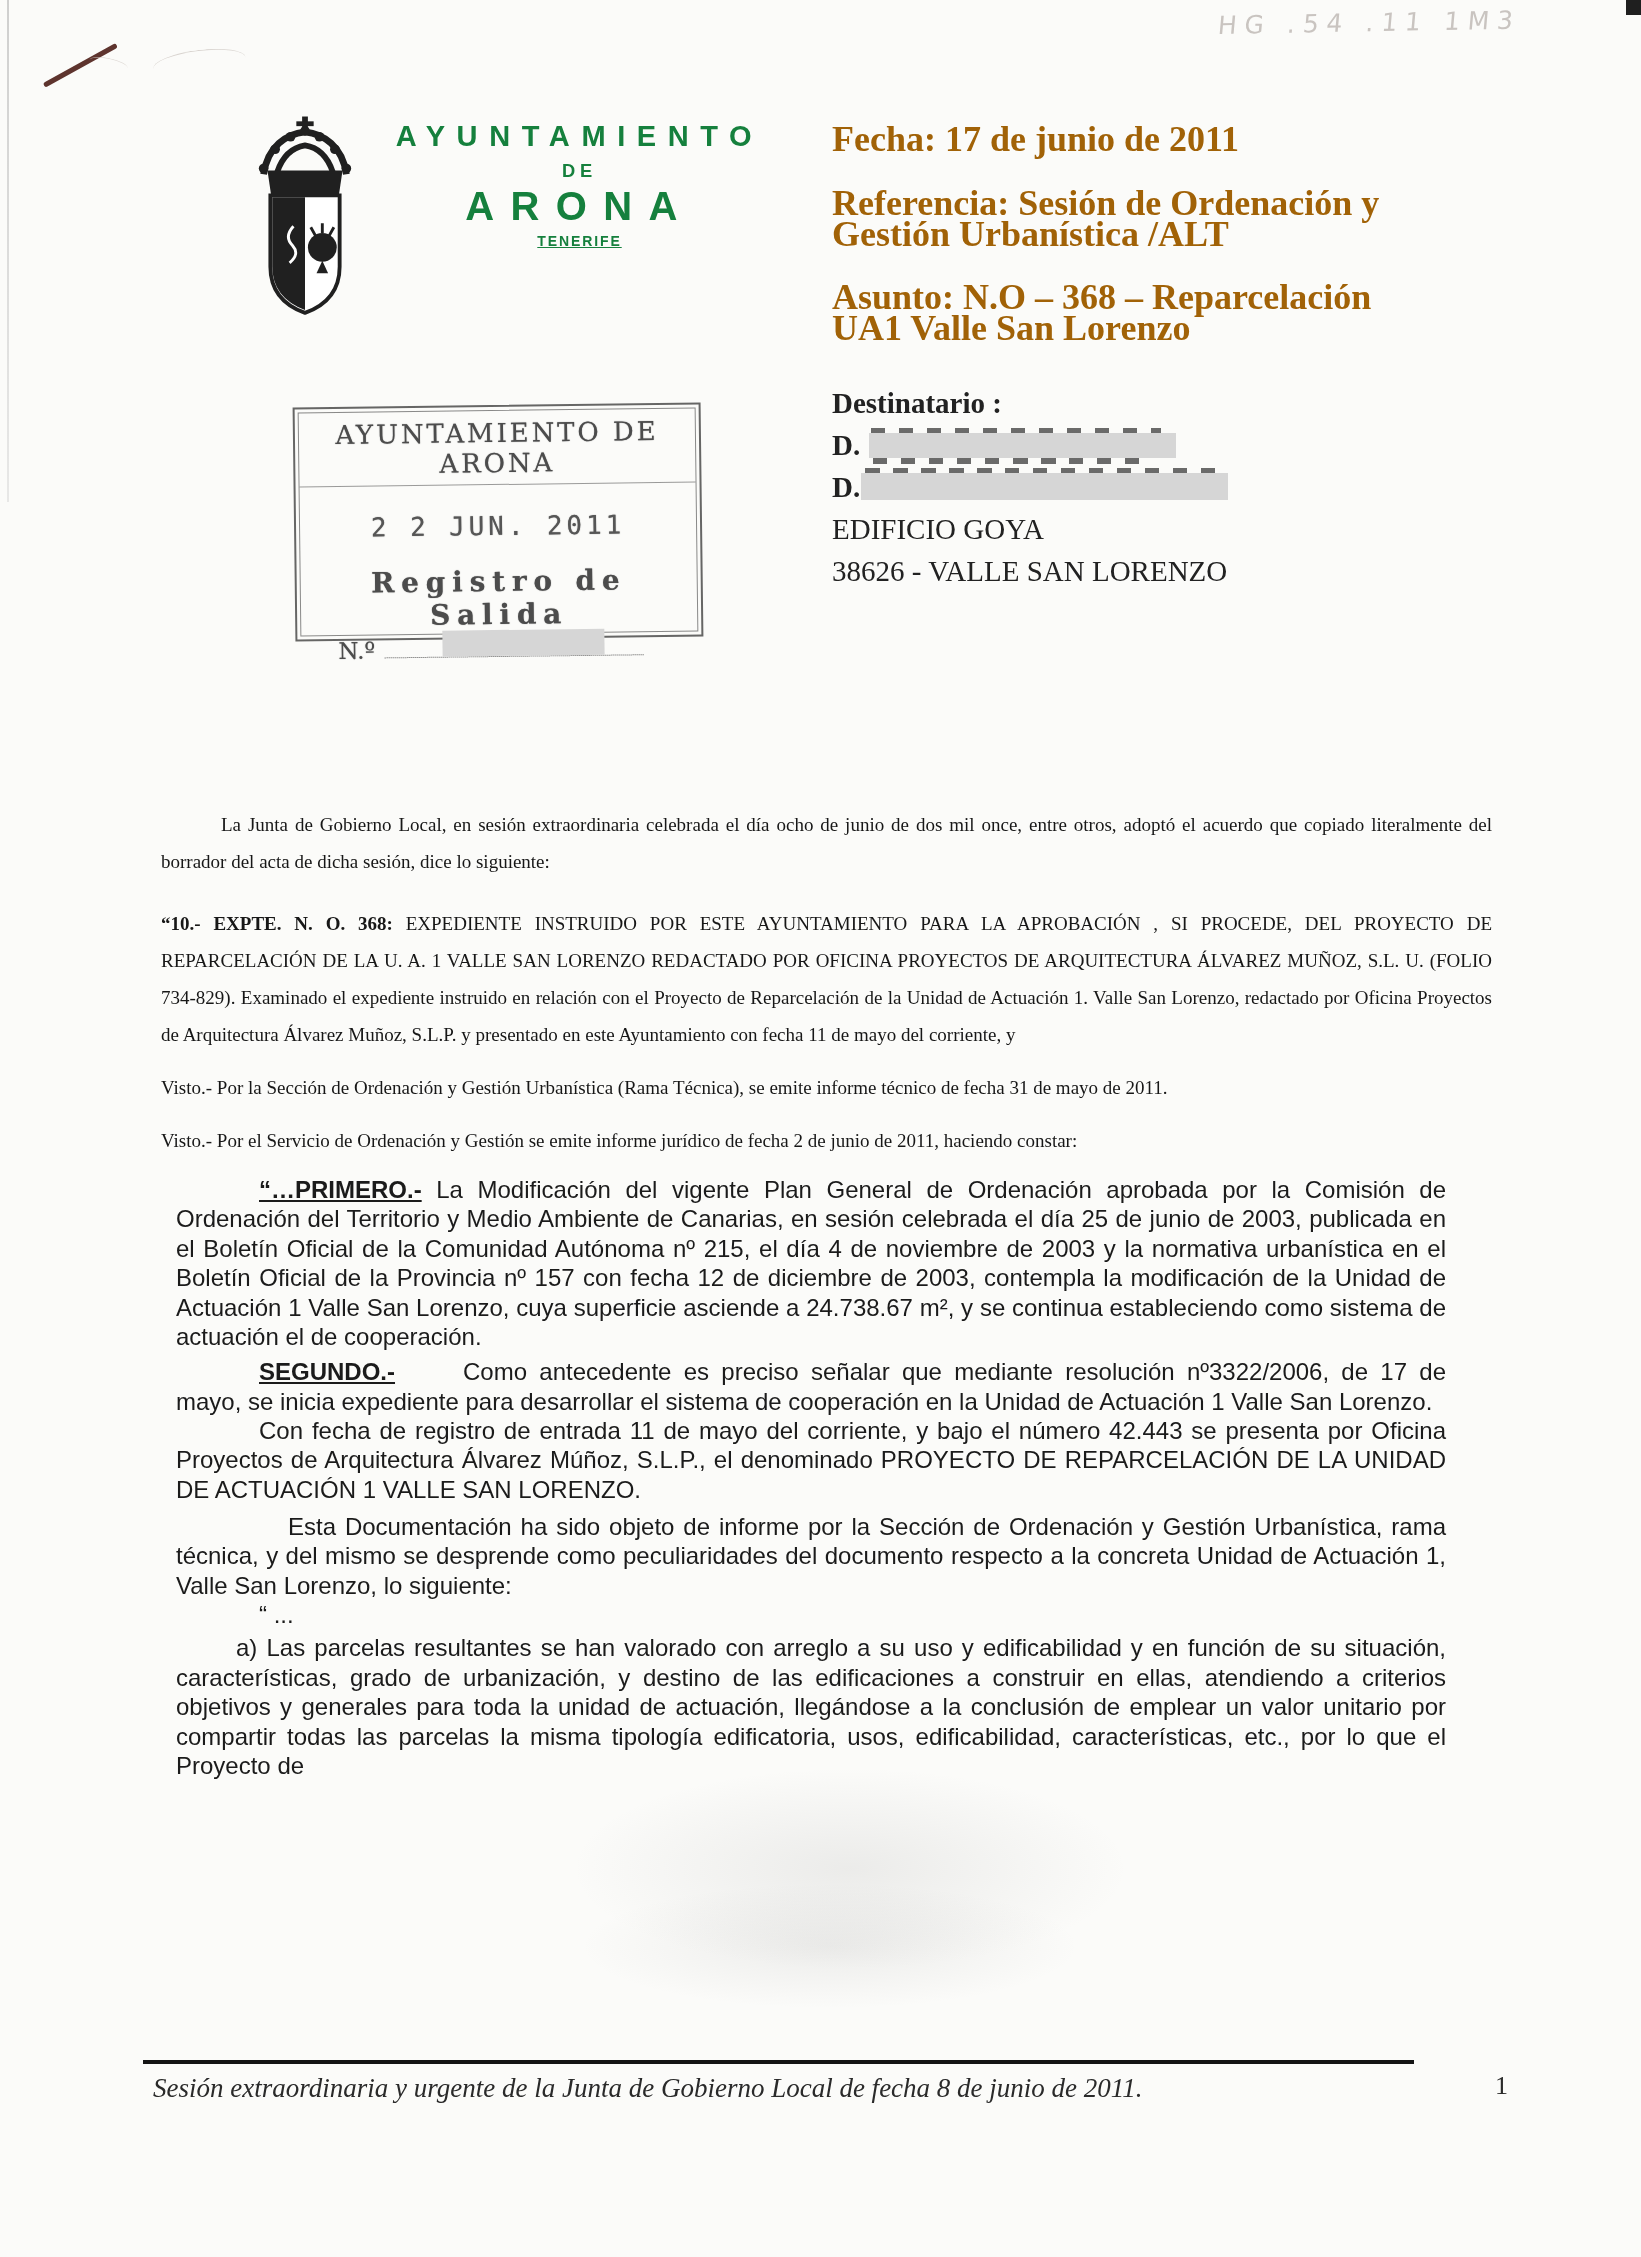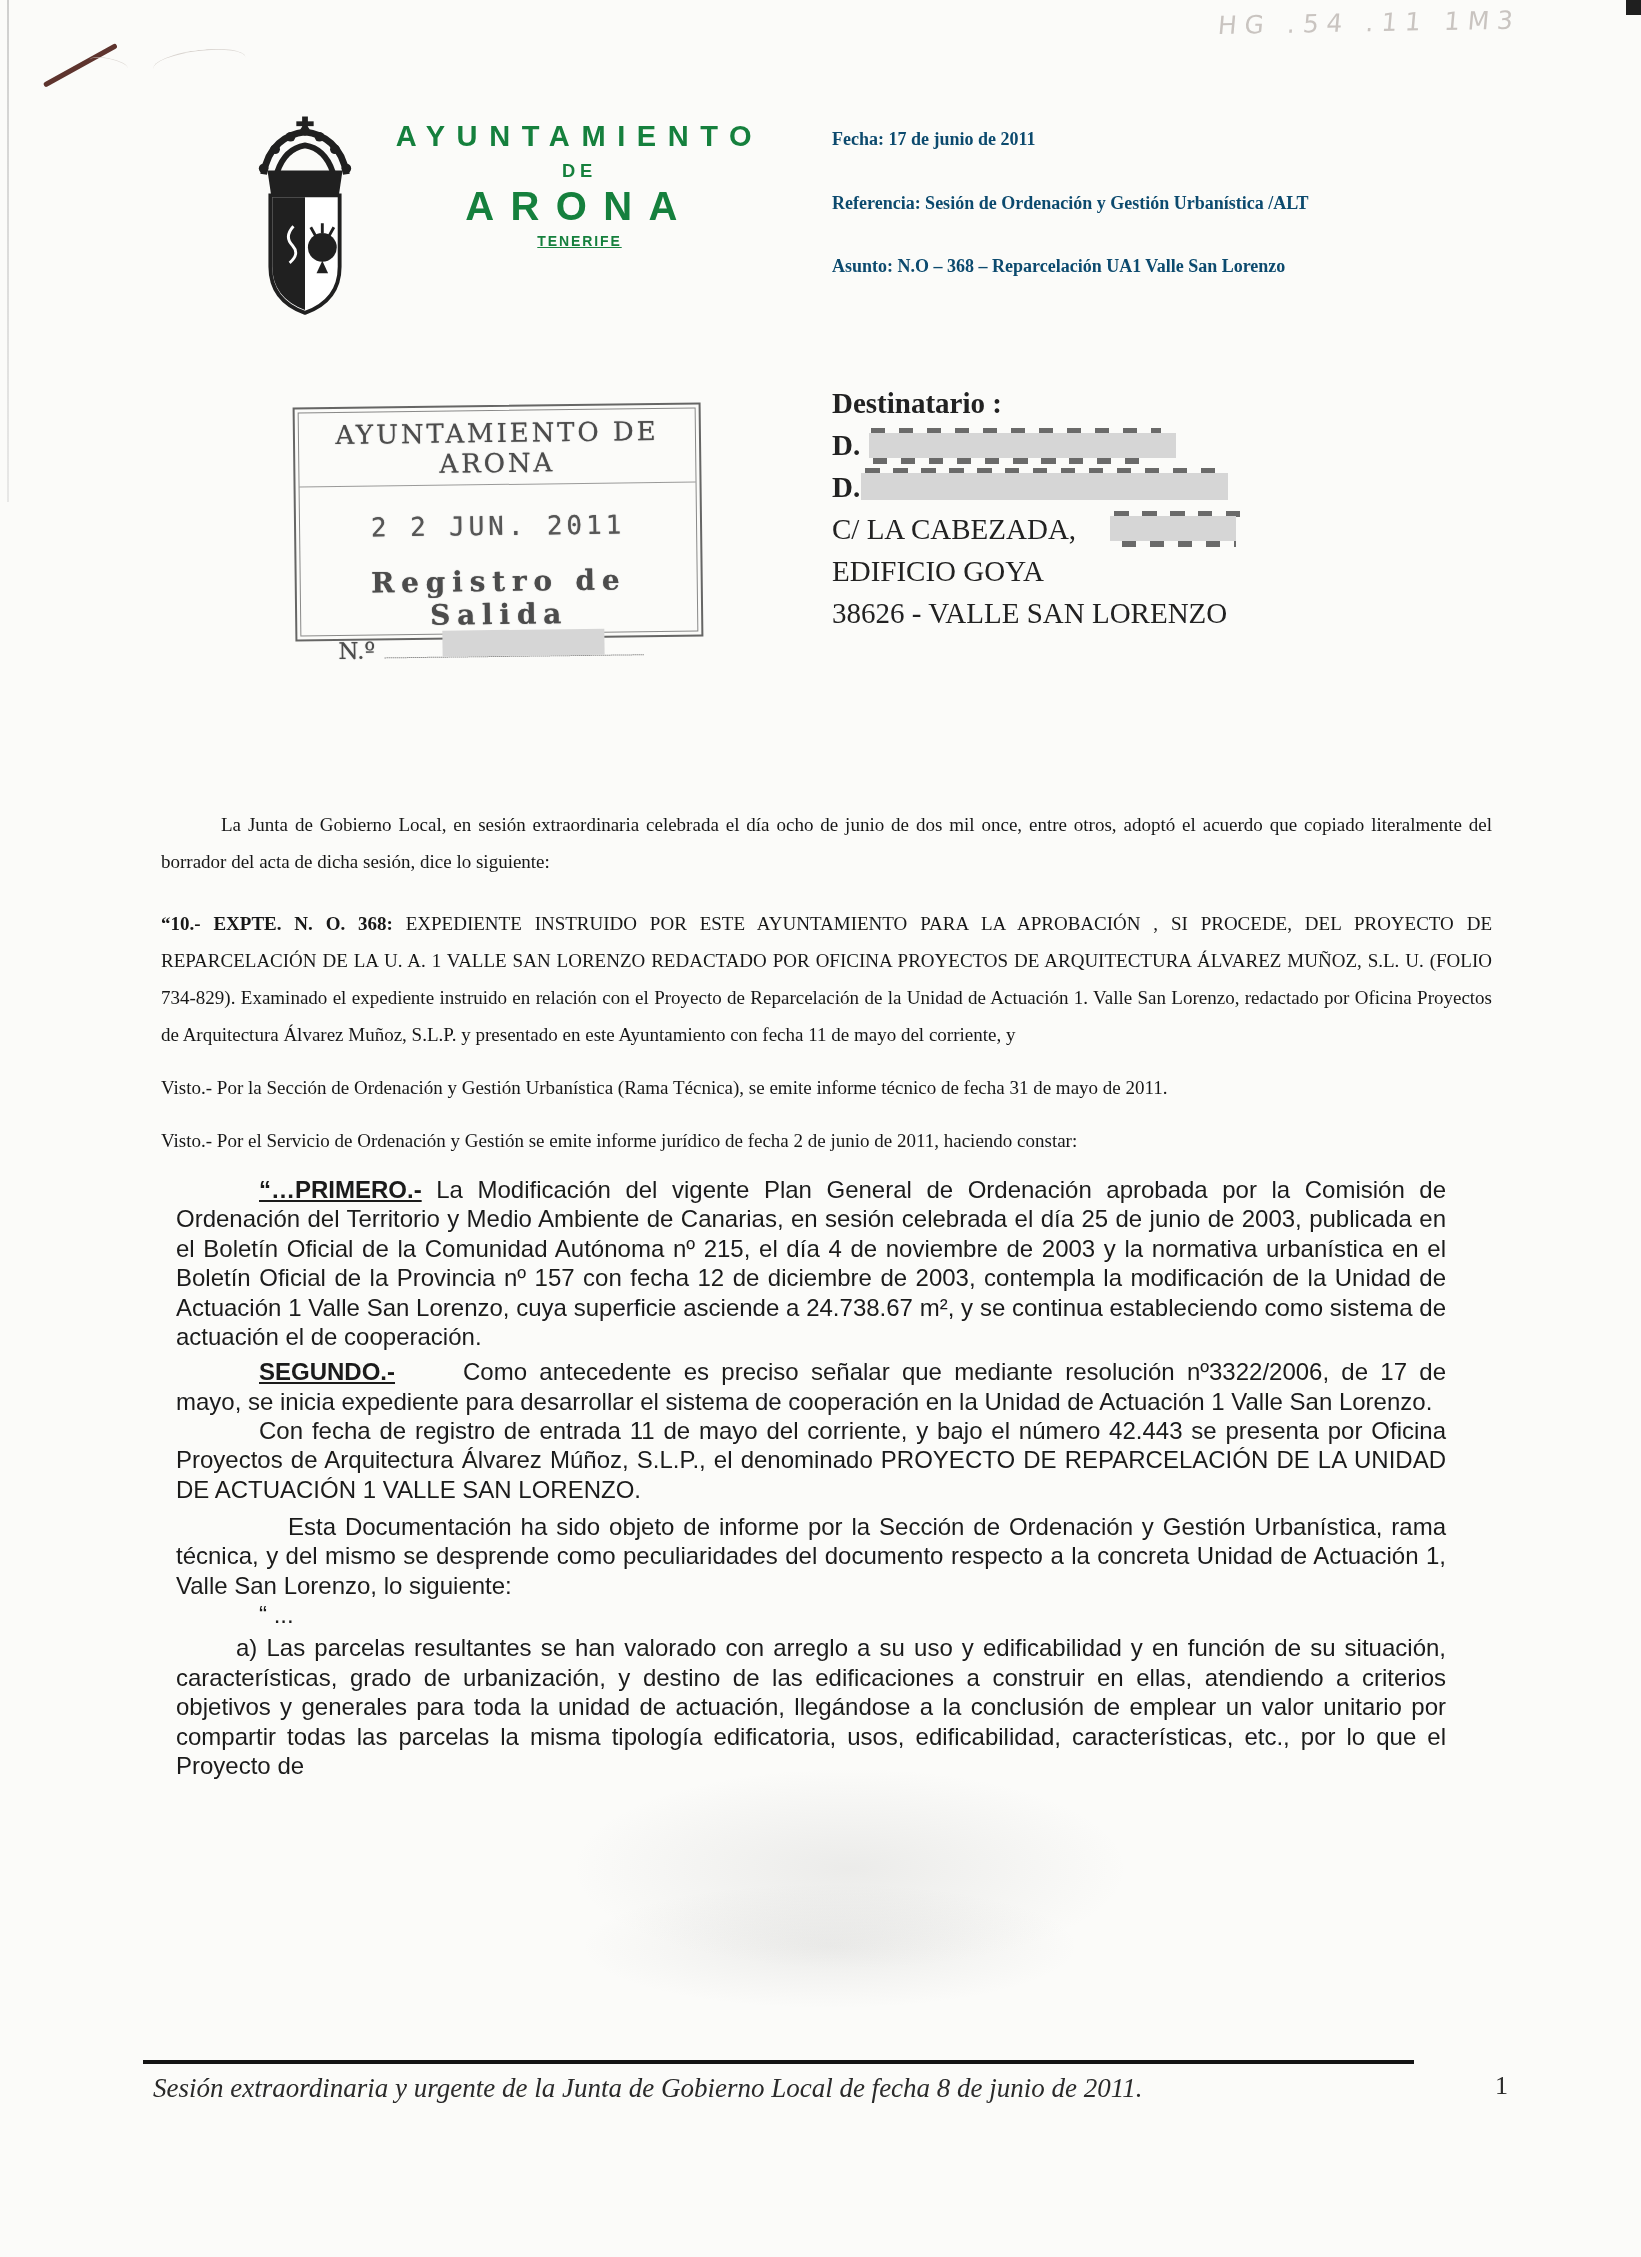--- a/index.html
+++ b/index.html
@@ -27,21 +27,21 @@
     background:radial-gradient(ellipse at center,rgba(130,130,130,.12),transparent 70%);}
   
   .emblem{position:absolute;left:254px;top:114px;}
   .org{position:absolute;left:367px;top:120px;width:425px;text-align:center;
     font-family:"Liberation Sans",sans-serif;font-weight:bold;color:#15803d;}
   .org-l1{font-size:29px;letter-spacing:11.6px;}
   .org-l2{font-size:18.3px;letter-spacing:4.8px;margin-top:6.8px;}
   .org-l3{font-size:40px;letter-spacing:16.4px;margin-top:1.9px;}
   .org-l4{font-size:14px;letter-spacing:1.9px;margin-top:3.9px;text-decoration:underline;}
   .meta{position:absolute;left:832px;top:124px;width:676px;font-weight:bold;
-    font-size:18px;line-height:31px;color:#0c4a6e;}
+    font-size:36px;line-height:31px;color:#a16207;}
   .meta-fecha{margin-bottom:33px;width:618px;}
   .meta-ref{margin-bottom:32px;width:599px;}
   .meta-asunto{width:608px;}
   
   .recip{position:absolute;left:832px;top:382px;font-size:29px;line-height:42px;color:#222;}
   .recip .lbl{font-weight:bold;}
   .recip-row{position:relative;height:42px;white-space:nowrap;}
   .red-box{position:absolute;background:#d6d6d6;}
   .frag{position:absolute;height:5.8px;opacity:.75;
     background:repeating-linear-gradient(90deg,#3a3a3a 0 14.5px,transparent 14.5px 28px);}
@@ -151,26 +151,20 @@
       <span class="lbl">D.</span>
       <div class="frag" style="left:39px;top:3.9px;width:290px;"></div>
       <div class="red-box" style="left:37px;top:8.7px;width:307px;height:25px;"></div>
       <div class="frag" style="left:41px;top:34px;width:280px;"></div>
     </div>
     <div class="recip-row">
       <span class="lbl">D.</span>
       <div class="frag" style="left:33px;top:1.9px;width:359px;"></div>
       <div class="red-box" style="left:29px;top:6.8px;width:367px;height:27px;"></div>
     </div>
-    <div class="recip-row">
-      <span>C/ LA CABEZADA,</span>
-      <div class="frag" style="left:282px;top:2.9px;width:126px;"></div>
-      <div class="red-box" style="left:278px;top:7.7px;width:126px;height:25px;"></div>
-      <div class="frag" style="left:290px;top:33px;width:114px;"></div>
-    </div>
     <div class="recip-row">EDIFICIO GOYA</div>
     <div class="recip-row">38626 - VALLE SAN LORENZO</div>
   </div>
 
   <div class="flow">
     <p class="ps p1">La Junta de Gobierno Local, en sesión extraordinaria celebrada el día ocho de junio de dos mil once, entre otros, adoptó el acuerdo que copiado literalmente del borrador del acta de dicha sesión, dice lo siguiente:</p>
     <p class="ps"><span class="b">“10.- EXPTE. N. O. 368:</span><span> EXPEDIENTE INSTRUIDO POR ESTE AYUNTAMIENTO PARA LA APROBACIÓN , SI PROCEDE, DEL PROYECTO DE REPARCELACIÓN DE LA U. A. 1 VALLE SAN LORENZO REDACTADO POR OFICINA PROYECTOS DE ARQUITECTURA ÁLVAREZ MUÑOZ, S.L. U. (FOLIO 734-829). Examinado el expediente instruido en relación con el Proyecto de Reparcelación de la Unidad de Actuación 1. Valle San Lorenzo, redactado por Oficina Proyectos de Arquitectura Álvarez Muñoz, S.L.P. y presentado en este Ayuntamiento con fecha 11 de mayo del corriente, y</span></p>
     <p class="ps">Visto.- Por la Sección de Ordenación y Gestión Urbanística (Rama Técnica), se emite informe técnico de fecha 31 de mayo de 2011.</p>
     <p class="ps">Visto.- Por el Servicio de Ordenación y Gestión se emite informe jurídico de fecha 2 de junio de 2011, haciendo constar:</p>
     <div class="sansblk">

